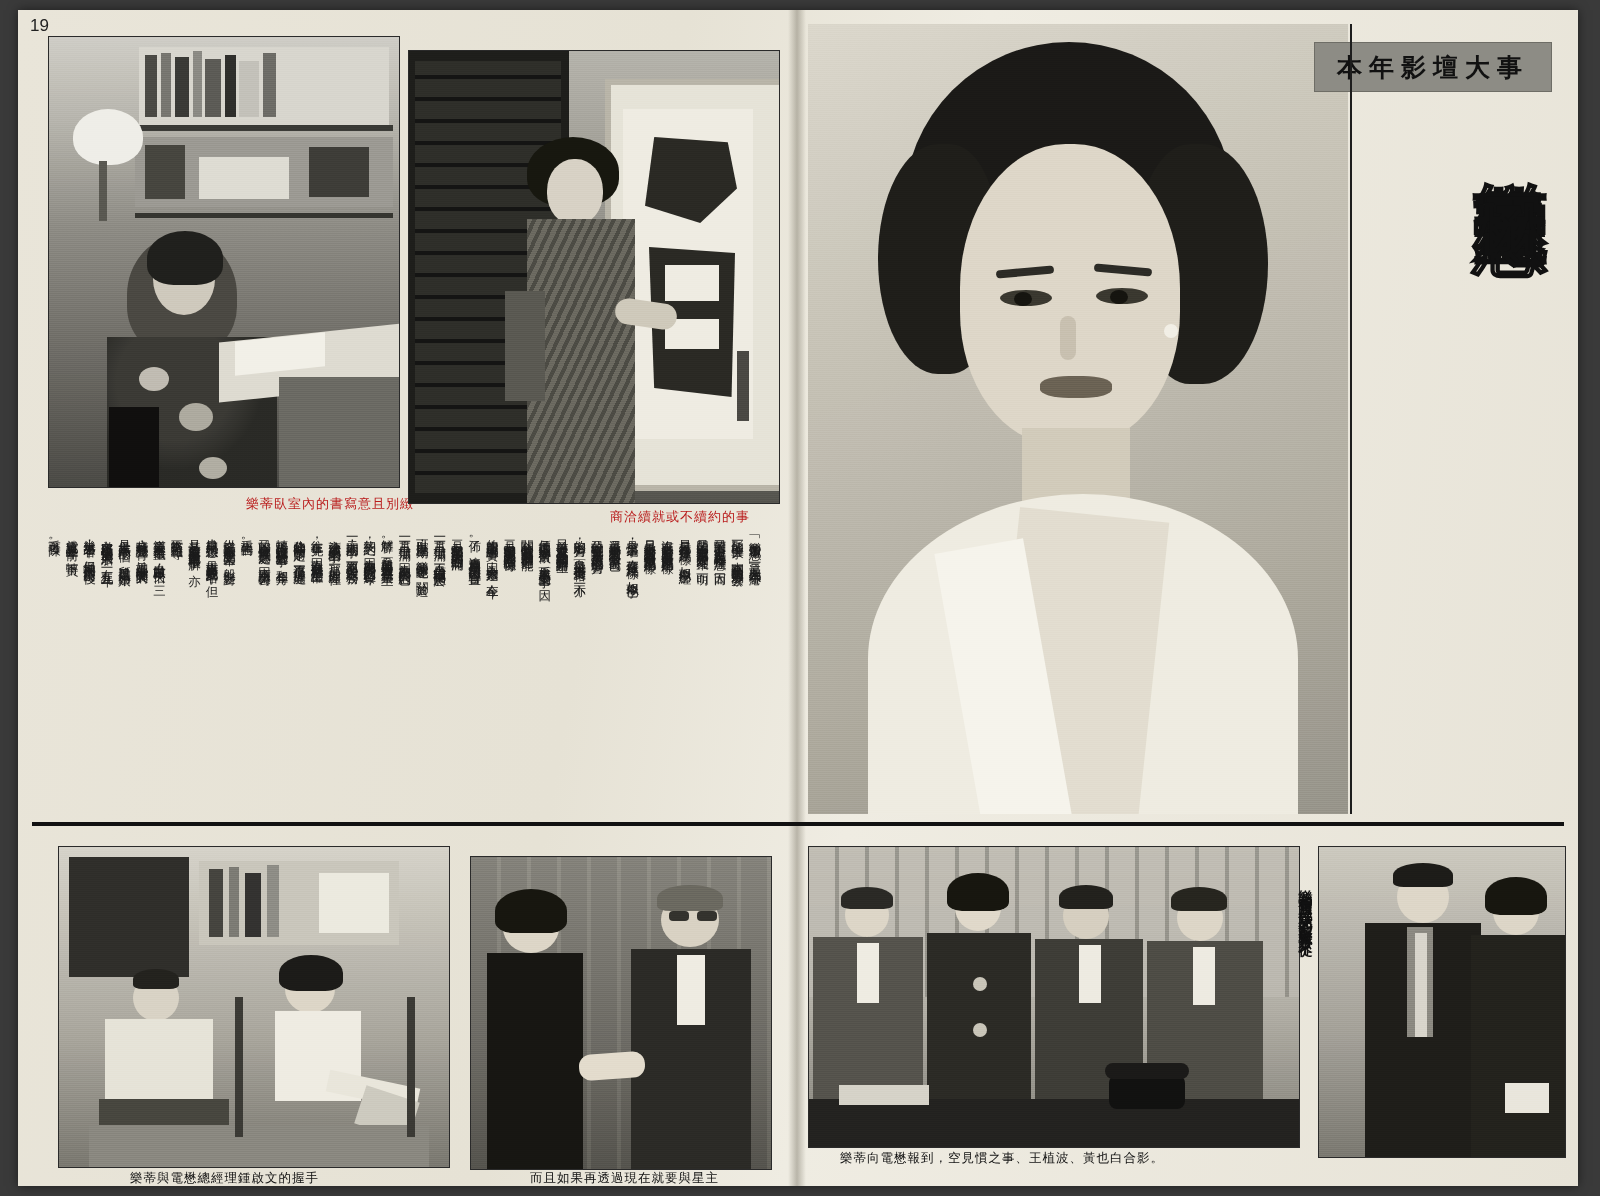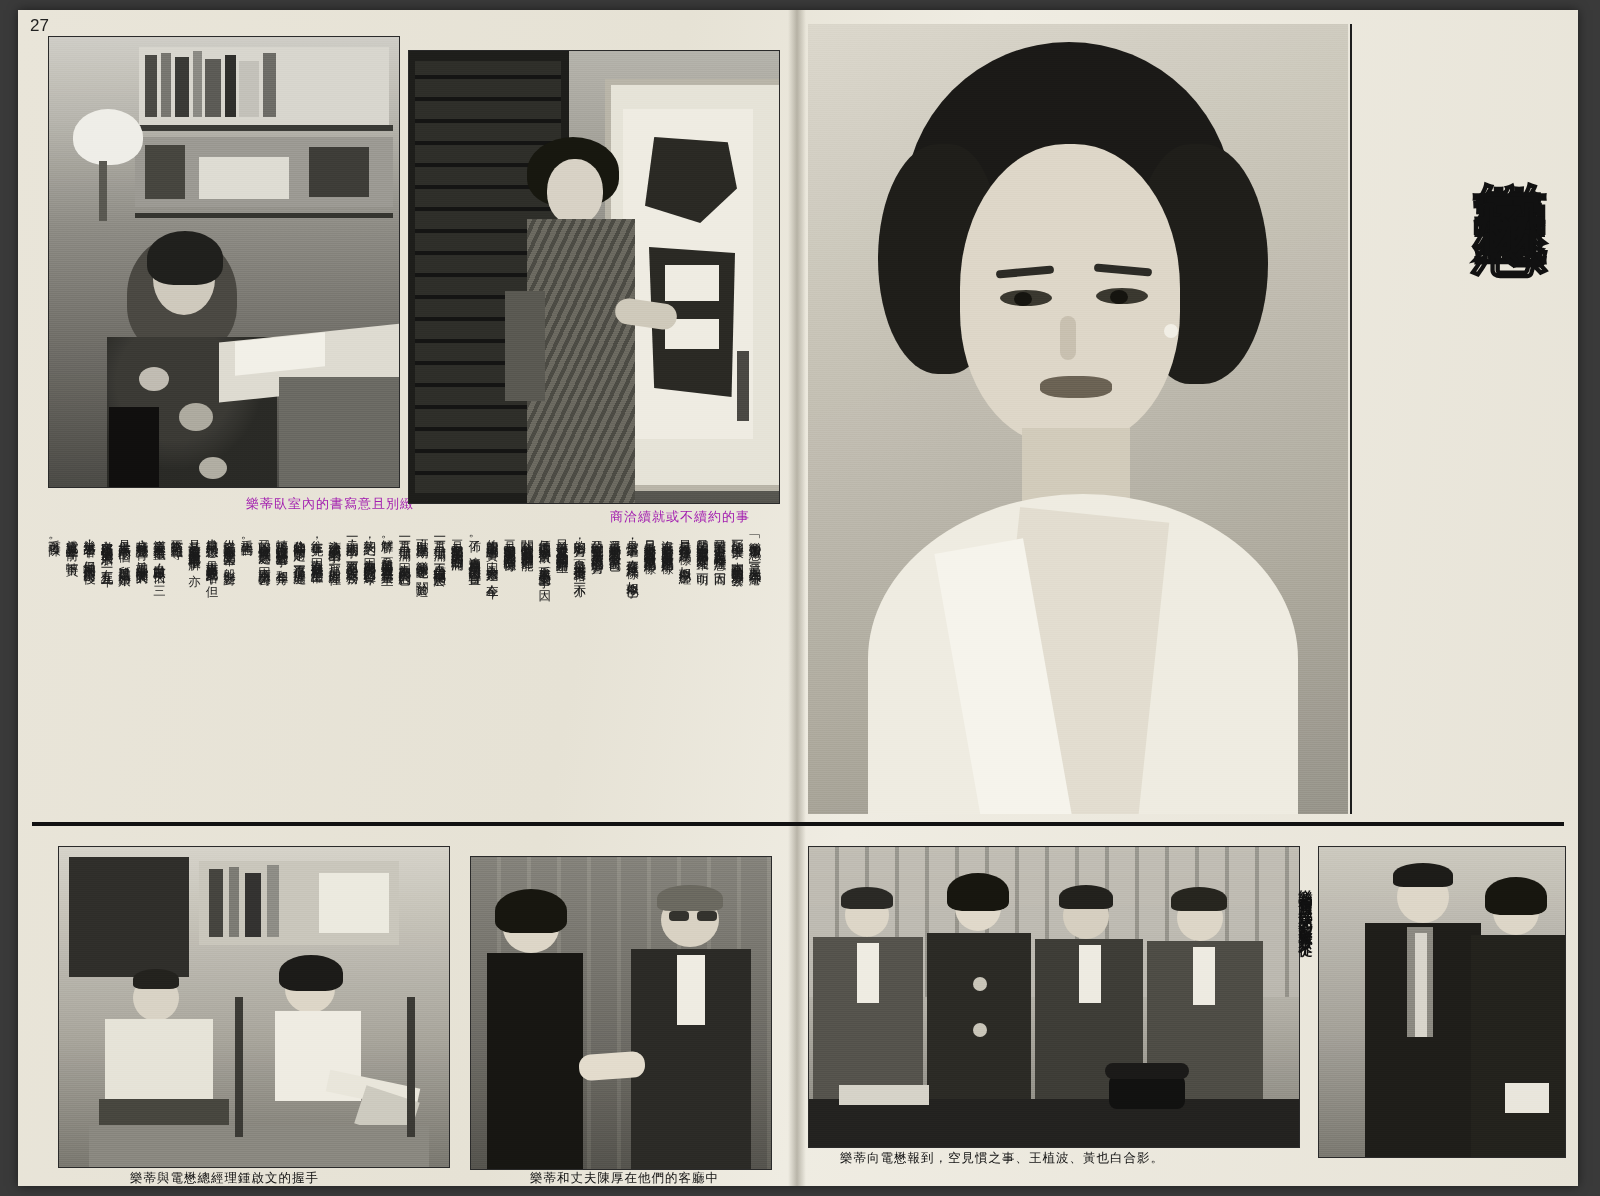--- a/index.html
+++ b/index.html
@@ -24,21 +24,21 @@
     background:linear-gradient(90deg,rgba(180,175,160,.0),rgba(120,115,100,.45),rgba(180,175,160,.0));
   }
   .pagenum{
     position:absolute;left:12px;top:6px;
     font-size:17px;color:#222;font-family:"Liberation Sans",sans-serif;
   }
   
   .photo{position:absolute;overflow:hidden;background:#9a9a93;}
   .photo .inner{position:absolute;inset:0;}
   .ph-caption{
-    position:absolute;font-size:13px;color:#a21caf;letter-spacing:1px;
+    position:absolute;font-size:13px;color:#b91c1c;letter-spacing:1px;
     font-family:"Liberation Sans",sans-serif;white-space:nowrap;
   }
   
   .vtext{
     writing-mode:vertical-rl;text-orientation:upright;
     font-family:"Liberation Serif",serif;
   }
   
   .masthead{
     position:absolute;right:26px;top:32px;width:236px;height:48px;
@@ -87,21 +87,21 @@
       repeating-linear-gradient(0deg,rgba(255,255,255,.035) 0 1px,rgba(0,0,0,.035) 1px 2px);
     mix-blend-mode:overlay;
   }
 </style>
 </head>
 <body>
 
 <div class="page">
   <div class="paper-tint"></div>
 
-  <div class="pagenum">27</div>
+  <div class="pagenum">19</div>
 
   <div class="photo" style="left:30px;top:26px;width:350px;height:450px;border:1px solid #2a2a2a;">
     <div class="inner" style="background:
         linear-gradient(180deg,#cfcdc6 0%,#b8b6ae 18%,#8e8c85 42%,#6e6c66 70%,#4b4a45 100%);">
     </div>
 
     <div style="position:absolute;left:90px;top:10px;width:250px;height:80px;background:#d8d6ce;"></div>
     <div style="position:absolute;left:96px;top:18px;width:12px;height:62px;background:#4a4944;"></div>
     <div style="position:absolute;left:112px;top:16px;width:10px;height:64px;background:#777670;"></div>
     <div style="position:absolute;left:126px;top:20px;width:14px;height:60px;background:#3a3a36;"></div>
@@ -188,20 +188,23 @@
 
     <div style="position:absolute;left:356px;top:300px;width:14px;height:14px;border-radius:50%;background:#f2efe6;"></div>
 
     <div style="position:absolute;left:214px;top:404px;width:108px;height:90px;background:#d2cbbb;"></div>
     <div style="position:absolute;left:60px;top:470px;width:430px;height:330px;border-radius:55% 55% 0 0;background:#efece1;"></div>
     <div style="position:absolute;left:196px;top:490px;width:150px;height:300px;background:#e2ddd0;transform:rotate(6deg);"></div>
     <div style="position:absolute;left:150px;top:520px;width:90px;height:280px;background:#f6f4ec;transform:rotate(-10deg);"></div>
     <div class="grain"></div>
   </div>
 
+  <div class="masthead">
+    <span>本年影壇大事</span>
+  </div>
 
   <div class="bigtitle vtext bigtitle-outline">樂蒂加盟電懋</div>
 
   <div class="gutter"></div>
 
   <div class="rules" style="left:1332px;top:14px;width:2px;height:790px;"></div>
 
   <div class="article" id="article">
       <div class="acol">「樂蒂加盟電懋！」這是一九六四年香港</div>
       <div class="acol">影壇的一件大事。本來關於明星轉屬那家公</div>
@@ -288,21 +291,21 @@
     <div style="position:absolute;left:190px;top:36px;width:58px;height:54px;border-radius:50%;background:#d9d2c3;"></div>
     <div style="position:absolute;left:186px;top:28px;width:66px;height:26px;border-radius:50% 50% 20% 20%;background:#6b6960;"></div>
     <div style="position:absolute;left:198px;top:54px;width:20px;height:10px;border-radius:4px;background:#33322d;"></div>
     <div style="position:absolute;left:226px;top:54px;width:20px;height:10px;border-radius:4px;background:#33322d;"></div>
     <div style="position:absolute;left:160px;top:92px;width:120px;height:220px;background:#2b2a26;"></div>
     <div style="position:absolute;left:206px;top:98px;width:28px;height:70px;background:#efece2;"></div>
 
     <div style="position:absolute;left:108px;top:196px;width:66px;height:26px;border-radius:12px;background:#e3dccd;transform:rotate(-4deg);"></div>
     <div class="grain"></div>
   </div>
-  <div class="sm-cap" style="left:512px;top:1160px;">樂蒂和丈夫陳厚在他們的客廳中</div>
+  <div class="sm-cap" style="left:512px;top:1160px;">而且如果再透過現在就要與星主</div>
 
   <div class="photo" style="left:790px;top:836px;width:490px;height:300px;border:1px solid #2a2a2a;">
     <div class="inner" style="background:linear-gradient(180deg,#d9d6cc,#b0ada4 55%,#84827a);"></div>
 
     <div style="position:absolute;left:0;top:0;width:490px;height:150px;background:
        repeating-linear-gradient(90deg,#bdbab1 0 26px,#8f8d85 26px 30px),
        repeating-linear-gradient(0deg,#c6c3ba 0 18px,#95938b 18px 21px);opacity:.85;"></div>
 
     <div style="position:absolute;left:36px;top:46px;width:44px;height:44px;border-radius:50%;background:#ddd6c7;"></div>
     <div style="position:absolute;left:32px;top:40px;width:52px;height:22px;border-radius:50% 50% 18% 18%;background:#2a2925;"></div>

